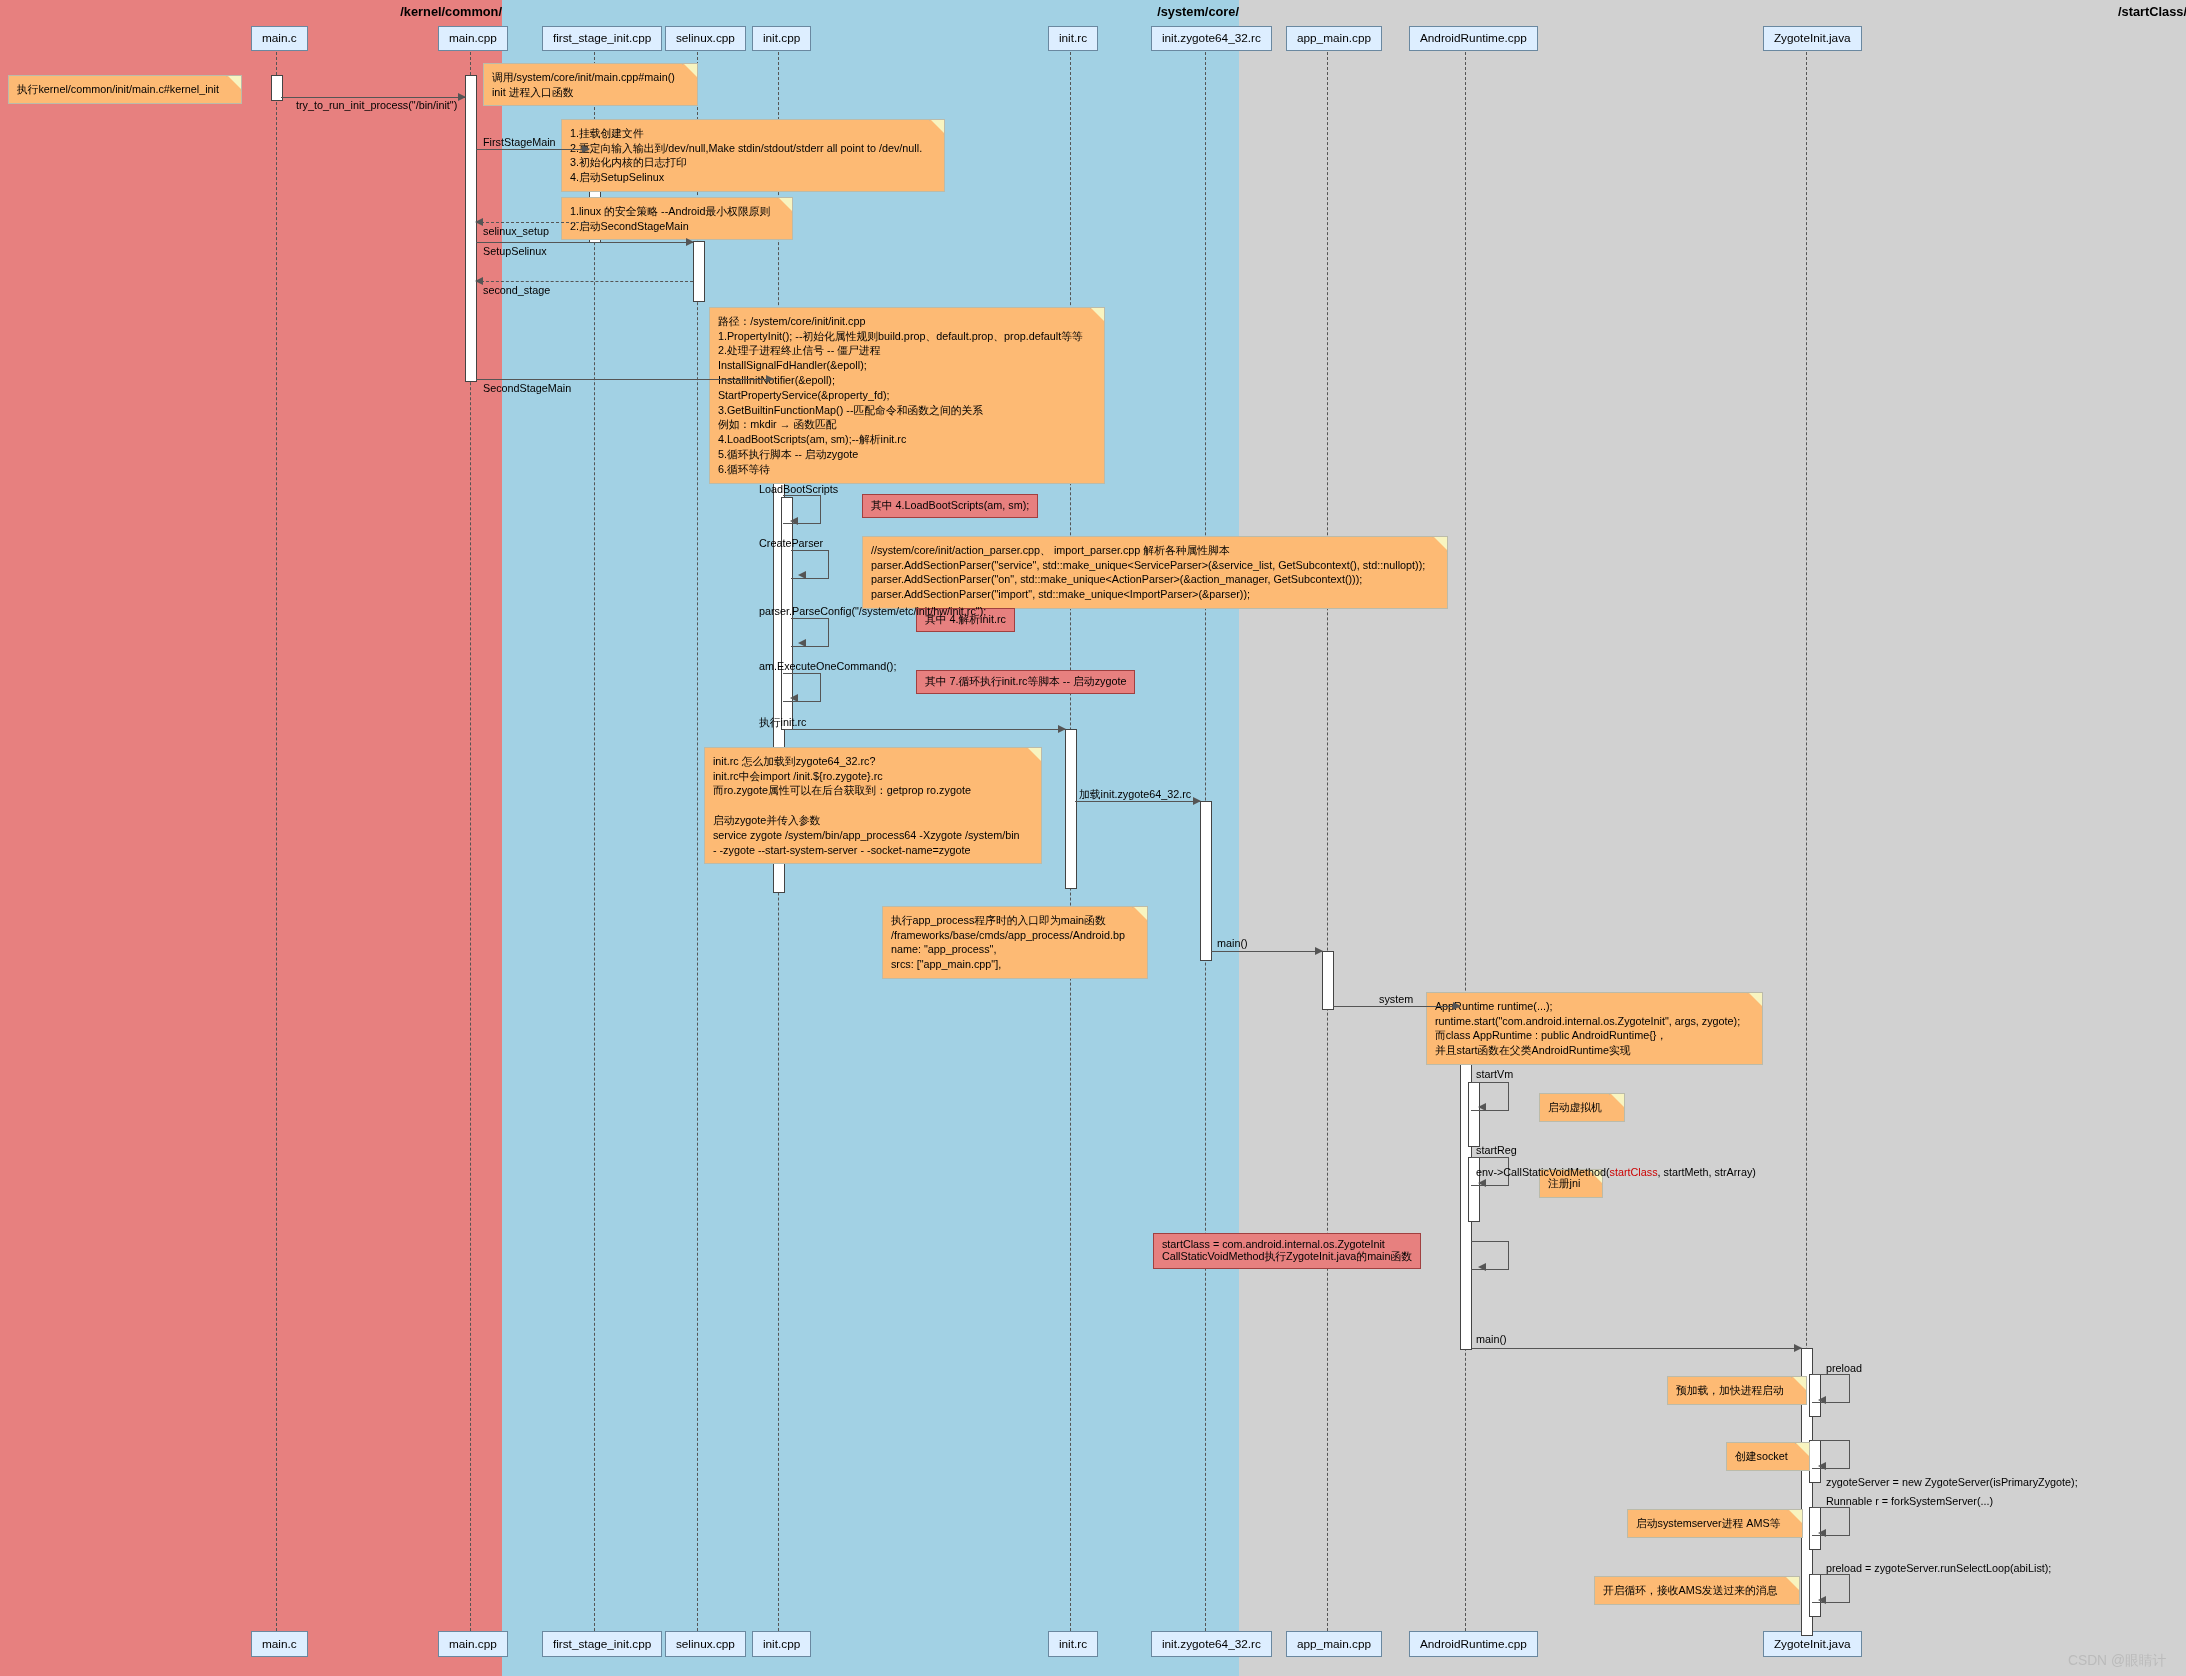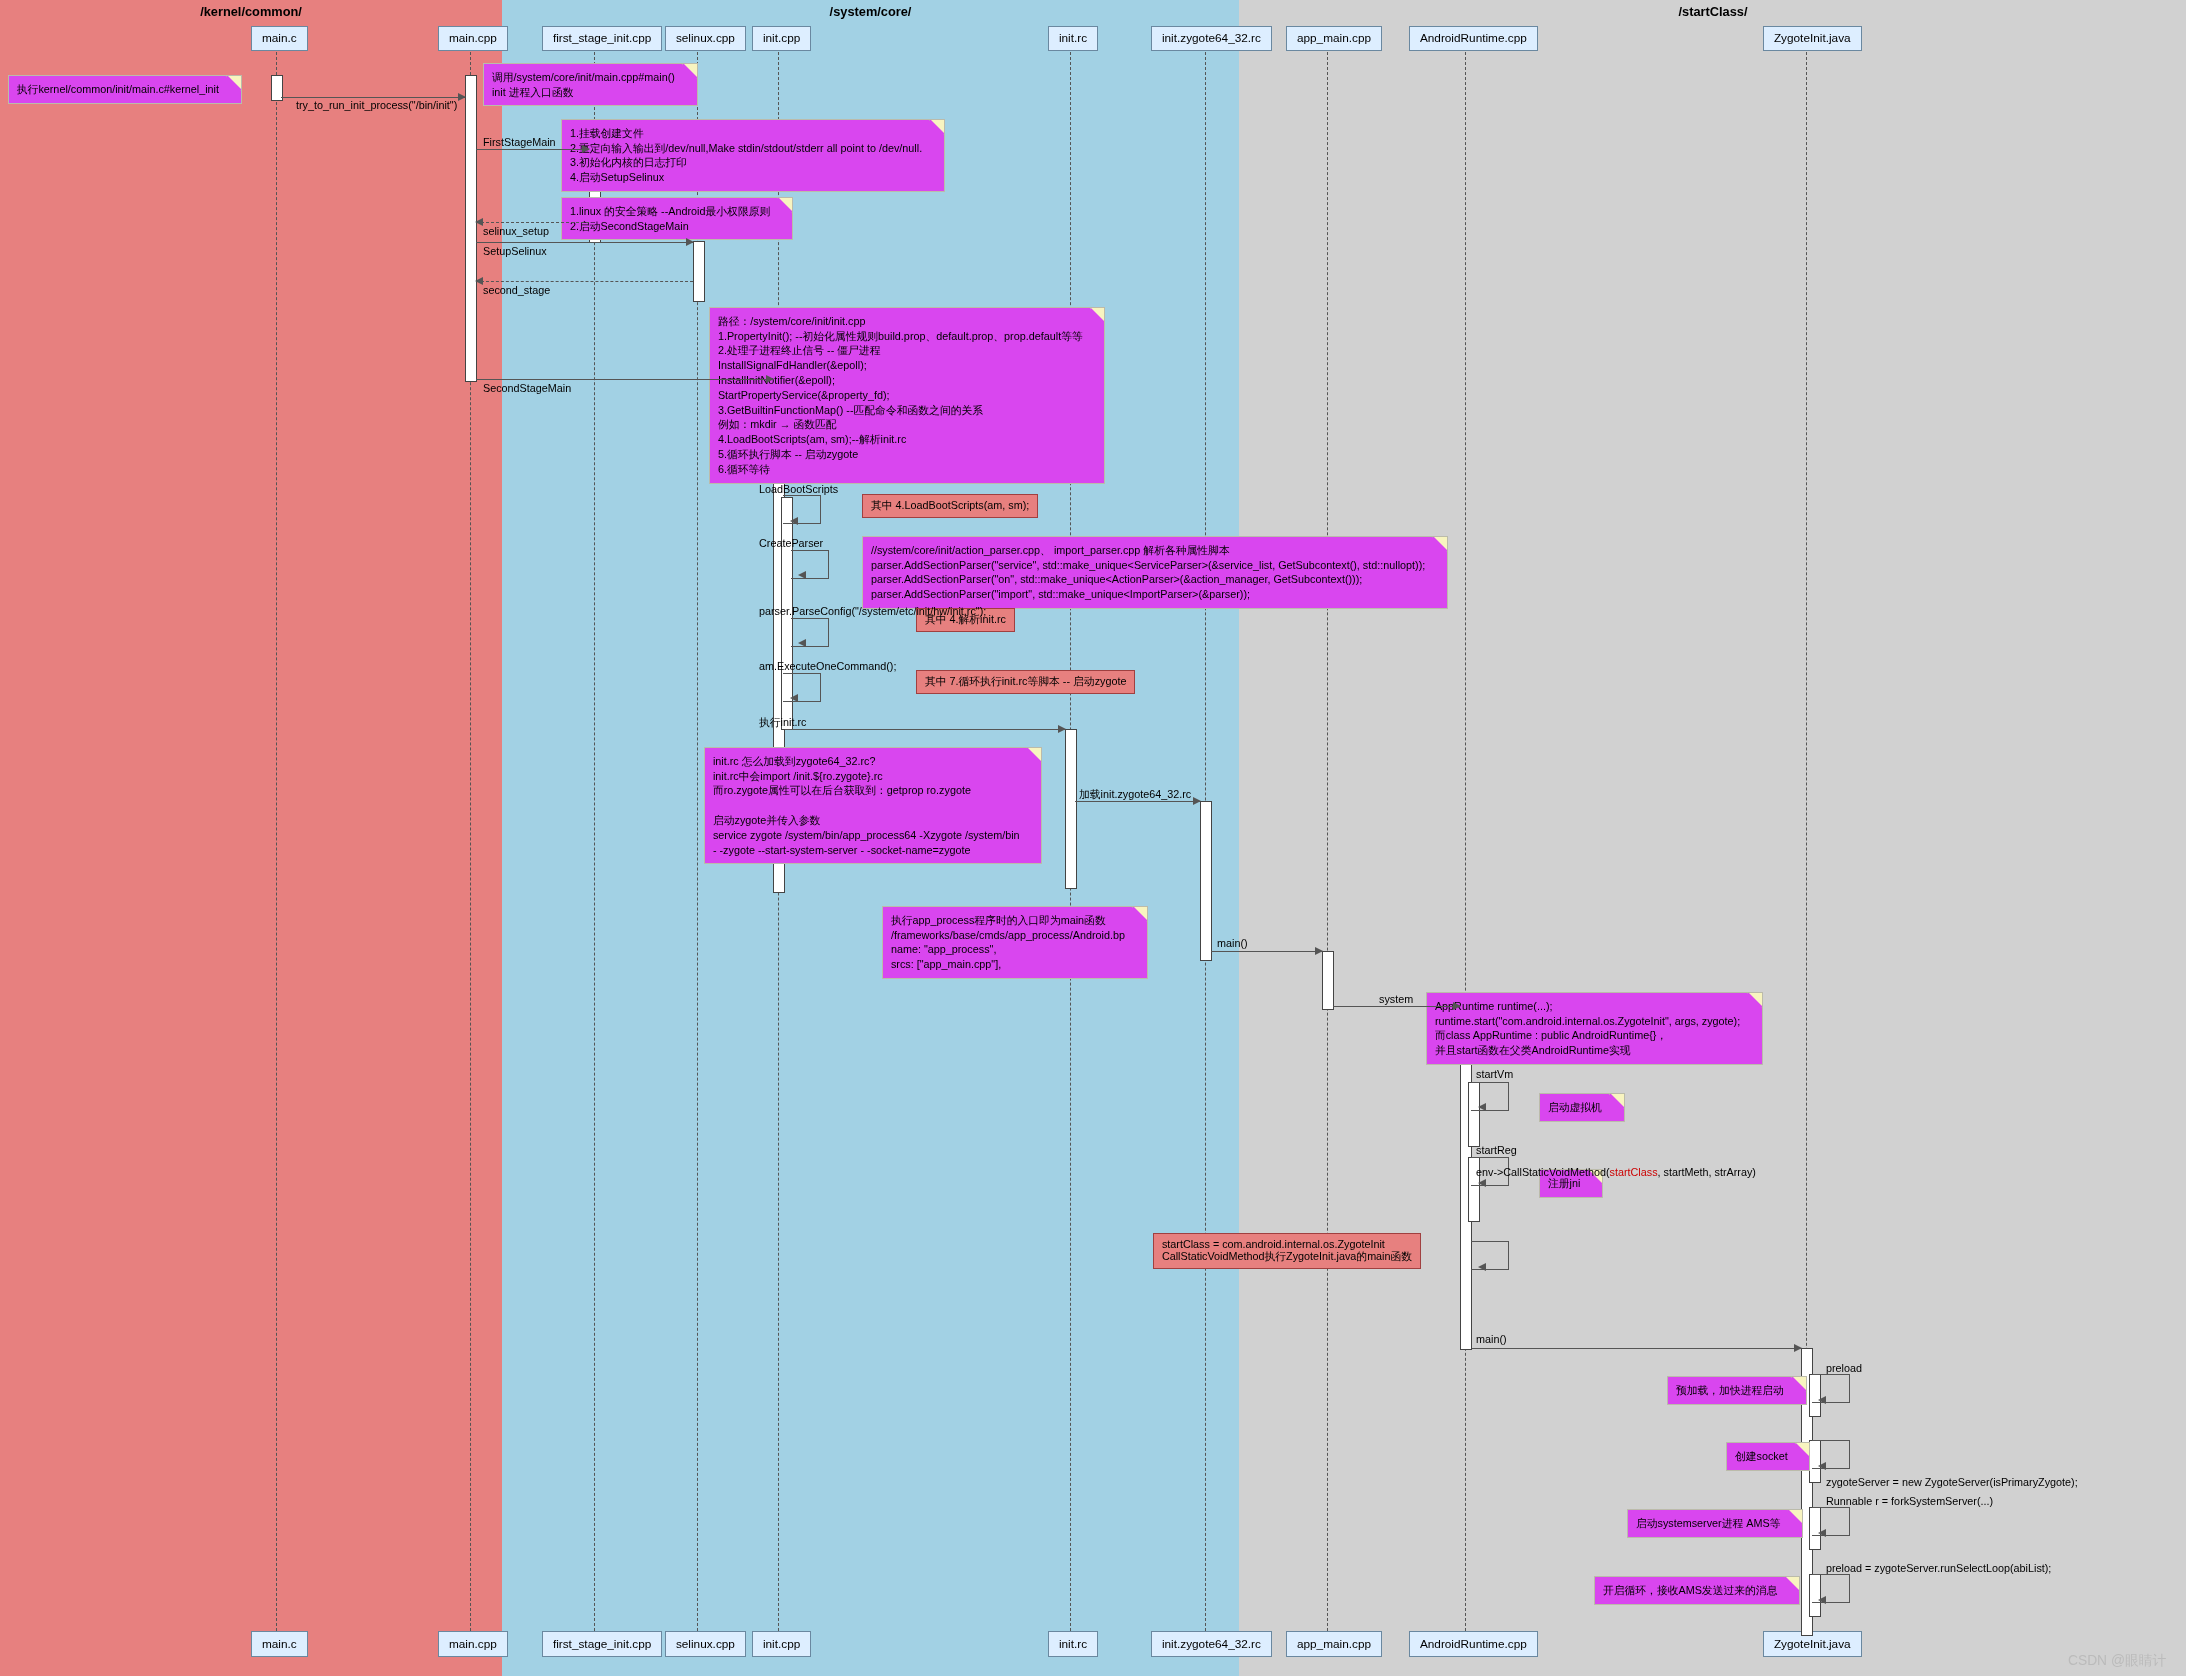--- a/index.html
+++ b/index.html
@@ -1,25 +1,25 @@
 <!DOCTYPE html>
 <html><head>
 <meta charset="utf-8">
 <style>
   body { margin:0; font-family:Arial,sans-serif; font-size:9.9px; color:#000; width:2187px; height:1677px; overflow:hidden; }
   .zone { position:absolute; top:0; height:1677px; }
   .zone-kernel { left:0; width:502px; background:#e7807f; }
   .zone-system { left:502px; width:737px; background:#a2d1e4; }
   .zone-frameworks { left:1239px; width:948px; background:#d1d1d1; }
   .watermark { position:absolute; right:19.7px; bottom:5.9px; color:#bbb; font-size:13.8px; }
-  .zone-title { position:absolute; top:3.9px; width:100%; text-align:center; font-size:12.8px; font-weight:bold; }
+  .zone-title { position:absolute; top:3.9px; width:100%; text-align:right; font-size:12.8px; font-weight:bold; }
   .lifeline-head, .lifeline-foot { position:absolute; background:#ddeeff; border:1px solid #6a88a0; padding:4.9px 9.9px; font-size:11.8px; white-space:nowrap; }
   .lifeline-line { position:absolute; top:47px; width:0; border-left:1px dashed #555; height:1584px; }
   .act { position:absolute; width:9.9px; background:#fff; border:1px solid #444; }
-  .note { position:absolute; background:#d946ef; border:1px solid #bba; padding:5.9px 21.7px 5.9px 7.9px; font-size:10.8px; line-height:14.8px; white-space:nowrap; }
+  .note { position:absolute; background:#fdba74; border:1px solid #bba; padding:5.9px 21.7px 5.9px 7.9px; font-size:10.8px; line-height:14.8px; white-space:nowrap; }
   .note::after { content:""; position:absolute; top:0; right:0; width:0; height:0; border-top:13.8px solid #f8f4c0; border-left:13.8px solid transparent; }
   .note::before { content:""; position:absolute; top:0; right:0; width:13.8px; height:13.8px; border-bottom:1px solid #bba; border-left:1px solid #bba; background:#fff; clip-path:polygon(100% 0,0 0,100% 100%); background:transparent; }
   .callout { position:absolute; background:#e7807f; border:1px solid #a04040; padding:3.9px 7.9px; font-size:10.8px; white-space:nowrap; }
   .msg-label { position:absolute; font-size:10.8px; white-space:nowrap; }
   .msg-line { position:absolute; height:0; border-top:1px solid #555; }
   .msg-line.dash { border-top-style:dashed; }
   .arrow-r::after { content:""; position:absolute; right:-1px; top:-4.9px; border-left:8.9px solid #555; border-top:4.9px solid transparent; border-bottom:4.9px solid transparent; }
   .arrow-l::after { content:""; position:absolute; left:-1px; top:-4.9px; border-right:8.9px solid #555; border-top:4.9px solid transparent; border-bottom:4.9px solid transparent; }
   .hl-red { color:#cc0000; }
   .selfmsg { position:absolute; border-top:1px solid #555; border-right:1px solid #555; border-bottom:1px solid #555; width:37px; }

